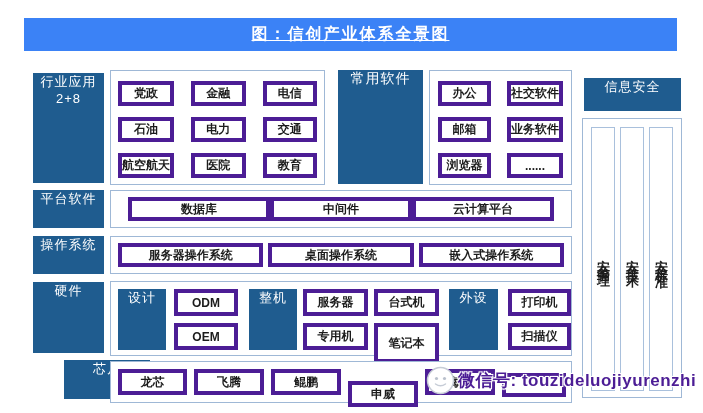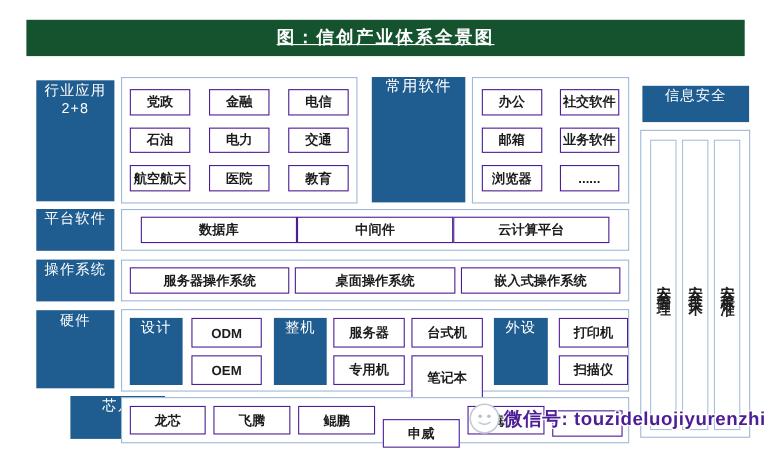--- a/index.html
+++ b/index.html
@@ -1,24 +1,24 @@
 <!DOCTYPE html>
 <html><head>
 <meta charset="utf-8">
 <style>
   html,body{margin:0;padding:0;background:#ffffff;}
   .canvas{position:relative;width:703px;height:413px;background:#ffffff;overflow:hidden;
           font-family:"Liberation Sans","DejaVu Sans",sans-serif;}
   .abs{position:absolute;box-sizing:border-box;}
-  .titlebar{background:#14532d;color:#ffffff;display:flex;align-items:center;justify-content:center;}
+  .titlebar{background:#3b82f6;color:#ffffff;display:flex;align-items:center;justify-content:center;}
   .titlebar .t{font-size:16px;font-weight:bold;text-decoration:underline;letter-spacing:2px;}
   .bluebox{background:#1F5C8F;color:#ffffff;display:flex;flex-direction:column;align-items:center;
            justify-content:flex-start;text-align:center;font-size:13px;font-weight:400;letter-spacing:1px;}
   .container{border:1px solid #9FB8D6;background:#ffffff;}
-  .wbox{border:1px solid #4c1d95;background:#ffffff;color:#1c1c1c;display:flex;align-items:center;
+  .wbox{border:4px solid #4c1d95;background:#ffffff;color:#1c1c1c;display:flex;align-items:center;
         justify-content:center;font-size:12px;font-weight:600;white-space:nowrap;}
   .vbox{border:1px solid #A9C0DC;background:#ffffff;color:#1c1c1c;display:flex;align-items:center;
         justify-content:center;writing-mode:vertical-rl;text-orientation:upright;
         font-size:13px;font-weight:600;letter-spacing:5px;}
   .watermark{display:flex;align-items:center;gap:3px;z-index:9;pointer-events:none;}
   .wm-text{font-size:17px;font-weight:bold;color:#4c1d95;
            text-shadow:-1px -1px 0 #fff,1px -1px 0 #fff,-1px 1px 0 #fff,1px 1px 0 #fff,0 0 3px #fff;
            white-space:nowrap;letter-spacing:.5px;}
 </style>
 </head>

